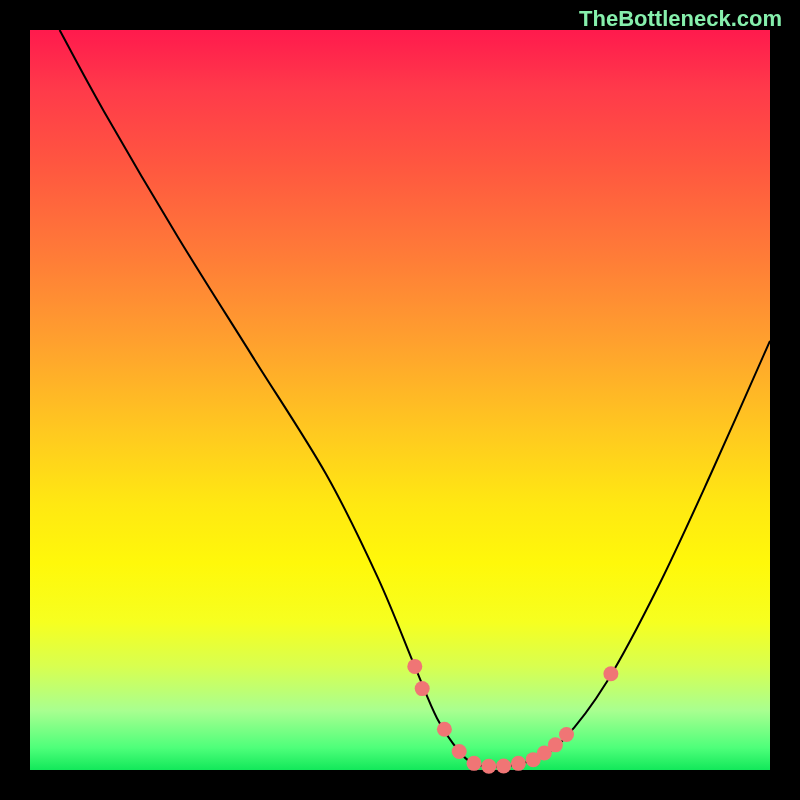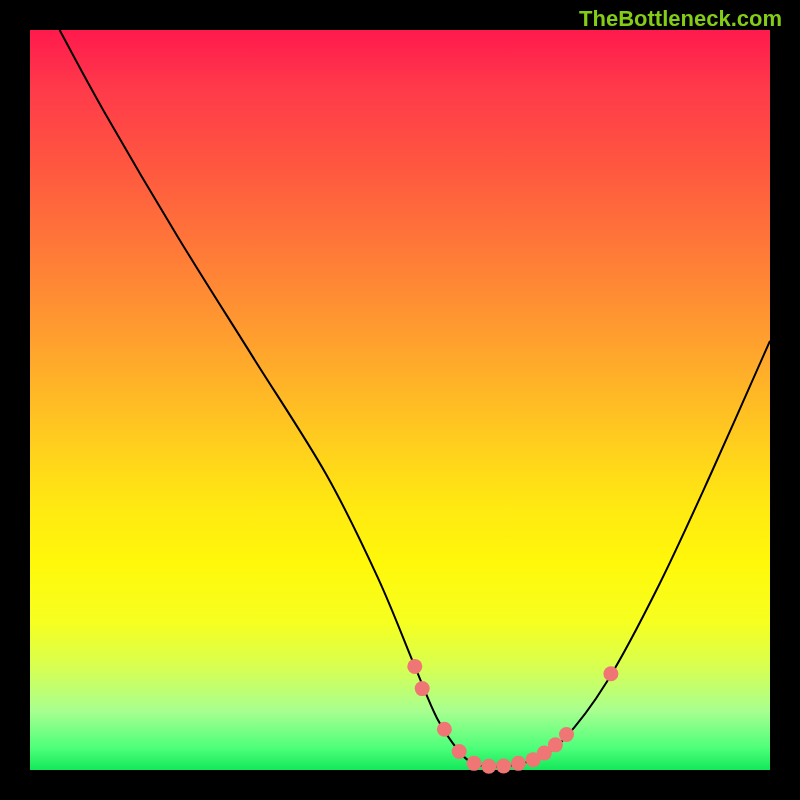--- a/index.html
+++ b/index.html
@@ -10,21 +10,21 @@
     position: relative;
     font-family: Arial, sans-serif;
     overflow: hidden;
   }
   .watermark {
     position: absolute;
     top: 6px;
     right: 18px;
     font-size: 22px;
     font-weight: bold;
-    color: #84cc16;
+    color: #86efac;
     z-index: 10;
     text-align: right;
   }
   .plot-area {
     position: absolute;
     left: 30px;
     top: 30px;
     width: 740px;
     height: 740px;
     background: linear-gradient(to bottom,

